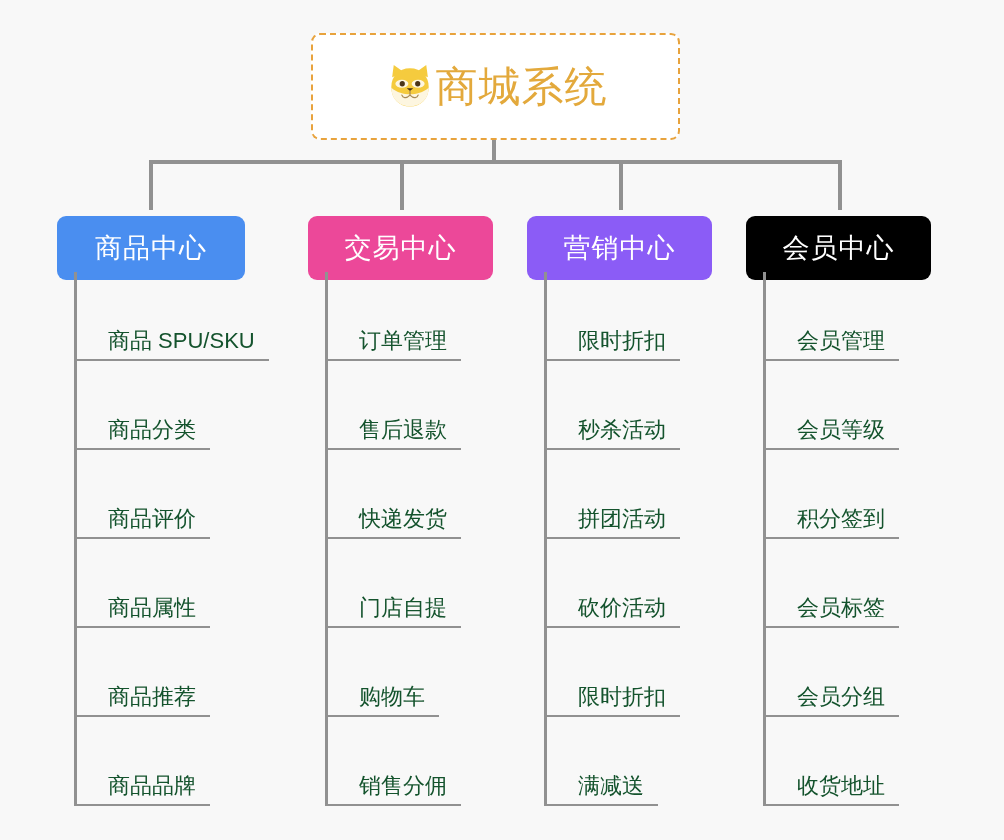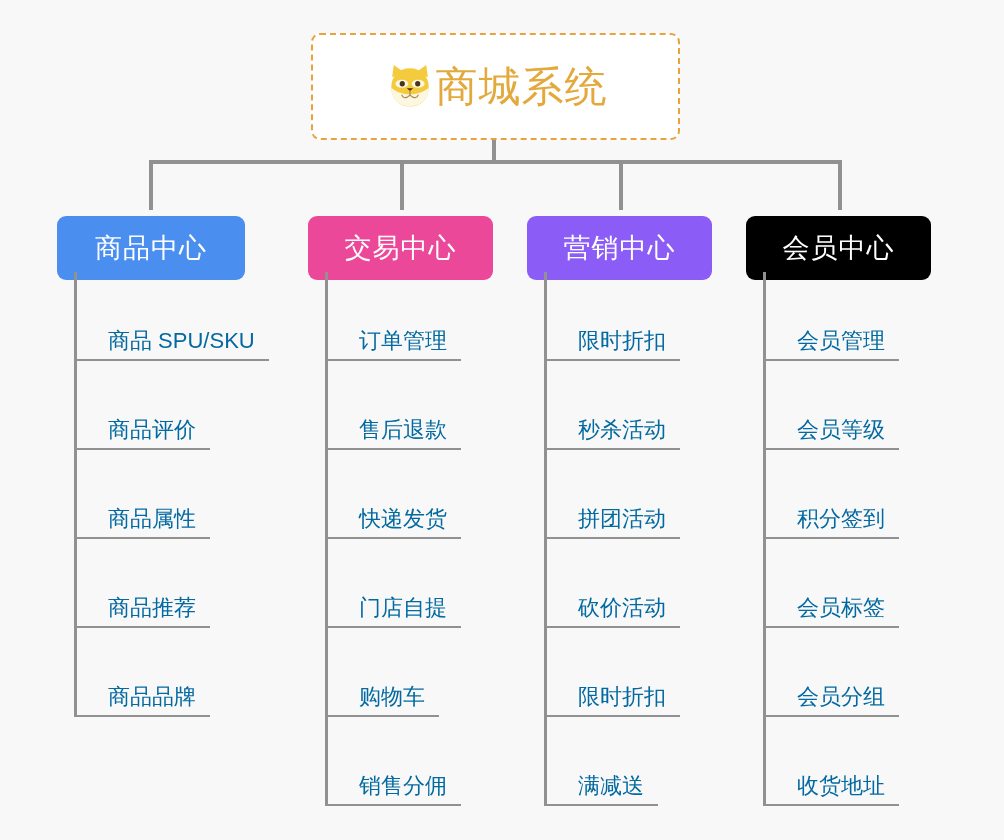--- a/index.html
+++ b/index.html
@@ -108,21 +108,21 @@
     box-sizing: border-box;
     display: flex;
     align-items: flex-end;
   }
   .leaf-underline {
     display: inline-block;
     border-bottom: 2px solid #919191;
     padding: 0 14px 6px 31px;
     white-space: nowrap;
     font-size: 22px;
-    color: #0369a1;
+    color: #14532d;
     line-height: 1.1;
   }
 </style>
 </head>
 <body style="background: rgb(248, 248, 248);">
 
 <div id="mindmap">
 
   <div class="root-node" style="border-color: rgb(232, 163, 61);">
     <span class="root-emoji">
@@ -157,20 +157,23 @@
 
   <div class="column" style="left:57px;">
     <div class="cat-header" style="width: 188px; background: rgb(74, 142, 240);">
       <span>商品中心</span>
     </div>
     <ul class="leaf-list">
       <li class="leaf-item">
           <span class="leaf-underline">商品 SPU/SKU</span>
         </li>
       <li class="leaf-item">
+          <span class="leaf-underline">商品分类</span>
+        </li>
+      <li class="leaf-item">
           <span class="leaf-underline">商品评价</span>
         </li>
       <li class="leaf-item">
           <span class="leaf-underline">商品属性</span>
         </li>
       <li class="leaf-item">
           <span class="leaf-underline">商品推荐</span>
         </li>
       <li class="leaf-item">
           <span class="leaf-underline">商品品牌</span>

